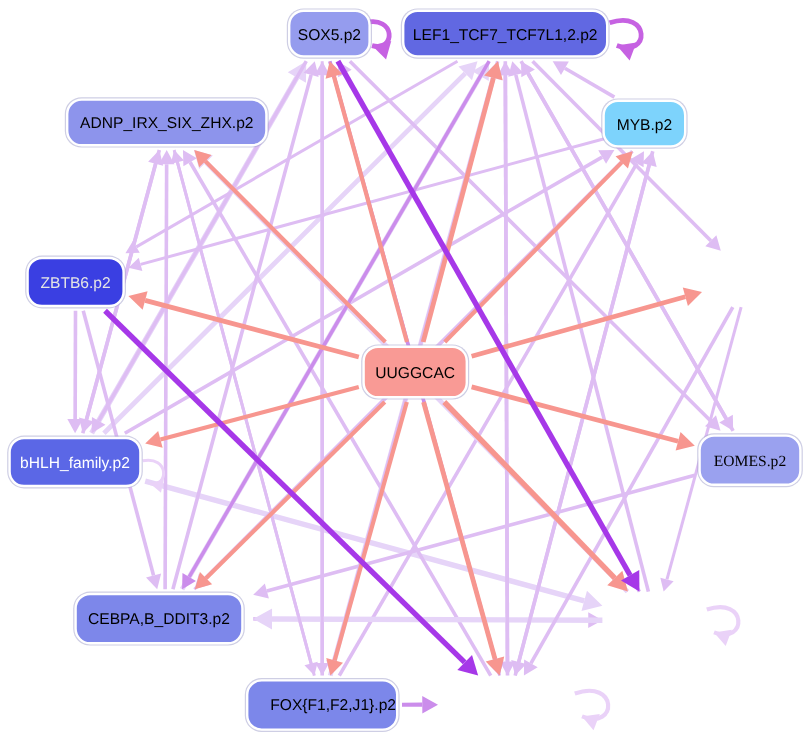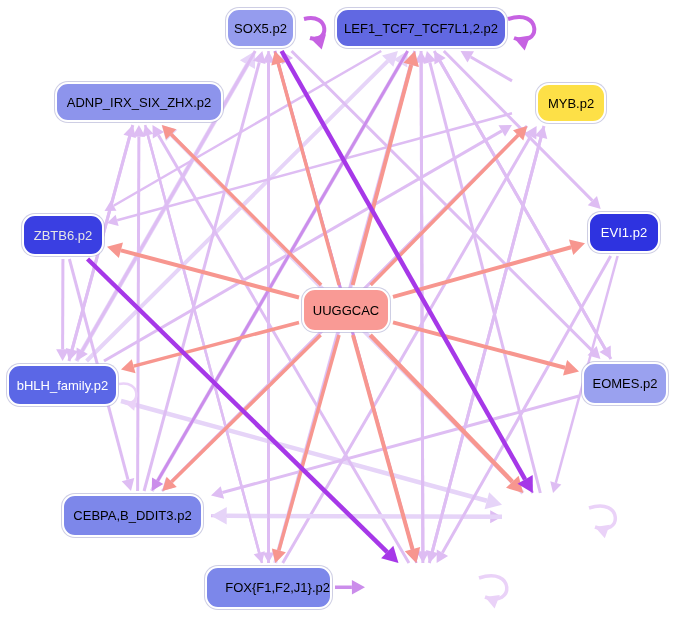--- a/index.html
+++ b/index.html
@@ -141,45 +141,42 @@
       <path d="M 508 19 C 542 7.600000000000001, 542 48.4, 514 38" fill="none" stroke="#c662e2" stroke-width="4"></path>
       <polygon points="514,38 530.2844161537696,35.51448385021411 524.7134316801116,50.513288202370354" fill="#c662e2"></polygon>
       <path d="M 119 384 C 141 379.8, 141 406.2, 125 403" fill="none" stroke="#ead2f8" stroke-width="2.5"></path>
       <polygon points="125,403 136.42376487179922,399.42088053372817 134.1684293177101,410.6975583041737" fill="#ead2f8"></polygon>
       <path d="M 589 508 C 623 496.6, 623 537.4, 595 527" fill="none" stroke="#ead2f8" stroke-width="3.5"></path>
       <polygon points="595,527 609.8046234029542,524.7649103157368 604.7559187237017,538.3575767598783" fill="#ead2f8"></polygon>
       <path d="M 479 578 C 515 565.4, 515 608.6, 485 597" fill="none" stroke="#ead2f8" stroke-width="3.5"></path>
       <polygon points="485,597 499.8330880624778,594.9623546602079 494.60373276566634,608.4865493933412" fill="#ead2f8"></polygon>
     </svg>
 
-<div class="node" style="left: 226px; top: 8px; width: 69px; height: 40px; background: rgb(149, 156, 238); color: rgb(0, 0, 0);">
+<div class="node" style="left: 240px; top: 8px; width: 69px; height: 40px; background: rgb(149, 156, 238); color: rgb(0, 0, 0);">
       <span>SOX5.p2</span>
     </div>
     <div class="node" style="left: 335px; top: 8px; width: 172px; height: 40px; background: rgb(97, 104, 226); color: #000000;">
       <span>LEF1_TCF7_TCF7L1,2.p2</span>
     </div>
     <div class="node" style="left: 55px; top: 82px; width: 168px; height: 40px; background: rgb(141, 148, 236); color: rgb(0, 0, 0);">
       <span>ADNP_IRX_SIX_ZHX.p2</span>
     </div>
-    <div class="node" style="left: 536px; top: 83px; width: 70px; height: 40px; background: #fde047; color: rgb(0, 0, 0);">
+    <div class="node" style="left: 502px; top: 83px; width: 70px; height: 40px; background: #7dd3fc; color: rgb(0, 0, 0);">
       <span>MYB.p2</span>
     </div>
     <div class="node" style="left: 22px; top: 214px; width: 82px; height: 42px; background: rgb(58, 63, 226); color: #e5e5e5;">
       <span>ZBTB6.p2</span>
-    </div>
-    <div class="node" style="left: 588px; top: 212px; width: 72px; height: 41px; background: rgb(46, 51, 224); color: rgb(255, 255, 255);">
-      <span>EVI1.p2</span>
     </div>
     <div class="node" style="left: 302px; top: 288px; width: 88px; height: 44px; background: rgb(249, 154, 149); color: rgb(0, 0, 0);">
       <span>UUGGCAC</span>
     </div>
     <div class="node" style="left: 7px; top: 364px; width: 111px; height: 42px; background: rgb(91, 103, 230); color: rgb(255, 255, 255);">
       <span>bHLH_family.p2</span>
     </div>
-    <div class="node" style="left: 582px; top: 362px; width: 86px; height: 43px; background: rgb(154, 161, 239); color: rgb(0, 0, 0);">
+    <div class="node" style="left: 582px; top: 362px; width: 86px; height: 43px; background: rgb(154, 161, 239); color: rgb(0, 0, 0); font-family: Liberation Serif, serif;">
       <span>EOMES.p2</span>
     </div>
     <div class="node" style="left: 62px; top: 494px; width: 141px; height: 43px; background: rgb(125, 135, 234); color: rgb(0, 0, 0);">
       <span>CEBPA,B_DDIT3.p2</span>
     </div>
     <div class="node" style="left: 205px; top: 566px; width: 127px; height: 43px; background: rgb(124, 135, 234); color: rgb(0, 0, 0); justify-content: flex-end;">
       <span>FOX{F1,F2,J1}.p2</span>
     </div>
   </div>
 

